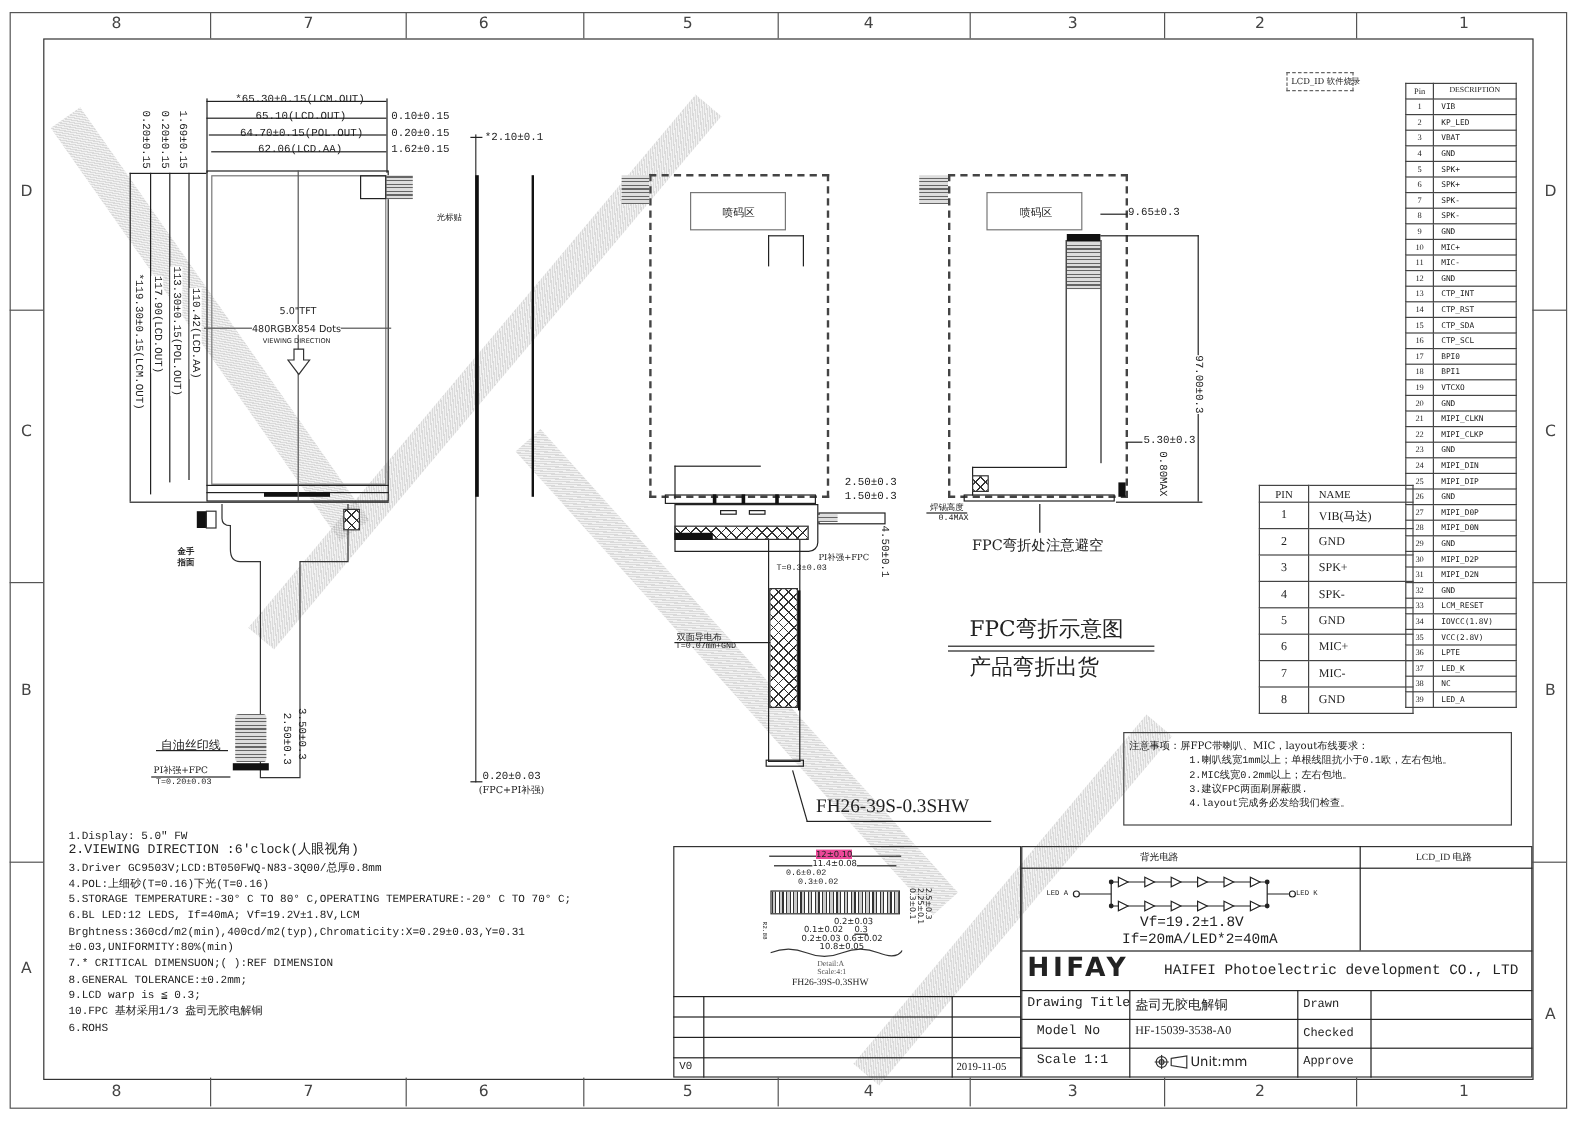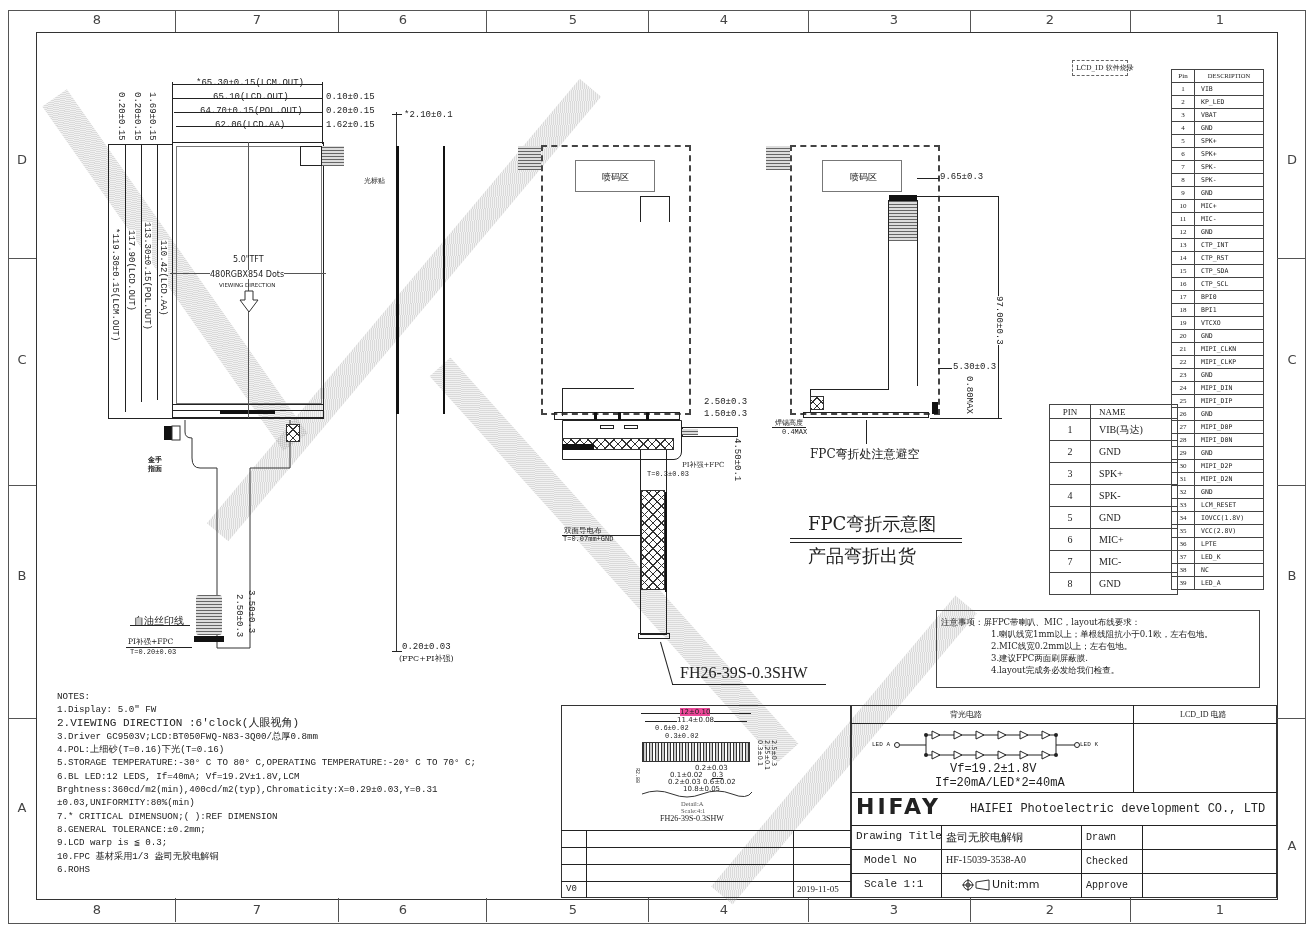--- a/index.html
+++ b/index.html
@@ -27,21 +27,21 @@
   table.pin td.n{width:22px;text-align:center;font-family:"Liberation Serif",serif;font-size:7px;}
   table.pin td.d{width:62px;padding-left:6px;}
   table.pin2{position:absolute;border-collapse:collapse;font-family:"Liberation Serif",serif;}
   table.pin2 td{border:1px solid #444;font-size:10px;height:21px;padding:0;}
   table.pin2 td.n{width:40px;text-align:center;}
   table.pin2 td.d{width:78px;padding-left:8px;}
   table.pin2 tr.hdr td{height:13px;font-size:9px;}
   .notes{position:absolute;left:57px;top:690px;font-family:"Liberation Mono",monospace;font-size:9.2px;line-height:13.3px;color:#222;}
   .notes div{white-space:nowrap;}
   .note-box{position:absolute;left:936px;top:610px;width:324px;height:78px;border:1px solid #444;box-sizing:border-box;font-size:8.5px;font-family:"DejaVu Serif",serif;padding:5px 0 0 4px;line-height:12px;}
-  .note-box .it{padding-left:50px;white-space:nowrap;}
+  .note-box .it{padding-left:50px;white-space:nowrap;font-family:Liberation Mono, monospace;}
   .tb{position:absolute;border:1px solid #333;box-sizing:border-box;}
   .tbtxt{position:absolute;font-family:"Liberation Mono",monospace;font-size:11px;color:#222;white-space:nowrap;}
   .wm{position:absolute;background:repeating-linear-gradient(45deg,rgba(150,150,150,.35) 0 1px,rgba(200,200,200,.25) 1px 2px);}
   .big-cn{position:absolute;font-family:"DejaVu Serif",serif;font-size:18px;color:#222;white-space:nowrap;}
 </style>
 </head>
 <body>
 
 <div class="sheet">
 
@@ -464,21 +464,20 @@
 
   <div class="note-box">
     <div>注意事项：屏FPC带喇叭、MIC，layout布线要求：</div>
     <div class="it">1.喇叭线宽1mm以上；单根线阻抗小于0.1欧，左右包地。</div>
     <div class="it">2.MIC线宽0.2mm以上；左右包地。</div>
     <div class="it">3.建议FPC两面刷屏蔽膜.</div>
     <div class="it">4.layout完成务必发给我们检查。</div>
   </div>
 
   <div class="notes">
-    <div>NOTES:</div>
     <div>1.Display:  5.0" FW</div>
     <div style="font-size:11px;">2.VIEWING DIRECTION :6'clock(人眼视角)</div>
     <div>3.Driver GC9503V;LCD:BT050FWQ-N83-3Q00/总厚0.8mm</div>
     <div>4.POL:上细砂(T=0.16)下光(T=0.16)</div>
     <div>5.STORAGE TEMPERATURE:-30° C TO 80° C,OPERATING TEMPERATURE:-20° C TO 70° C;</div>
     <div>6.BL LED:12 LEDS, If=40mA; Vf=19.2V±1.8V,LCM</div>
     <div>Brghtness:360cd/m2(min),400cd/m2(typ),Chromaticity:X=0.29±0.03,Y=0.31</div>
     <div>±0.03,UNIFORMITY:80%(min)</div>
     <div>7.* CRITICAL DIMENSUON;( ):REF DIMENSION</div>
     <div>8.GENERAL TOLERANCE:±0.2mm;</div>

